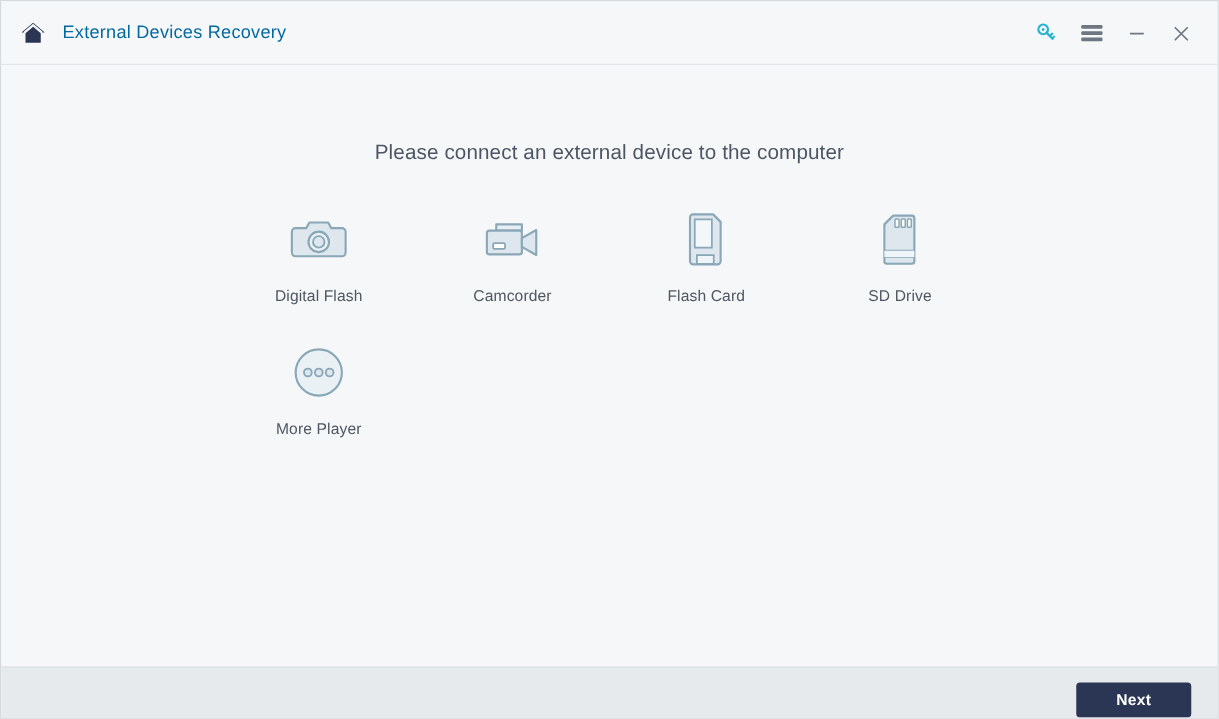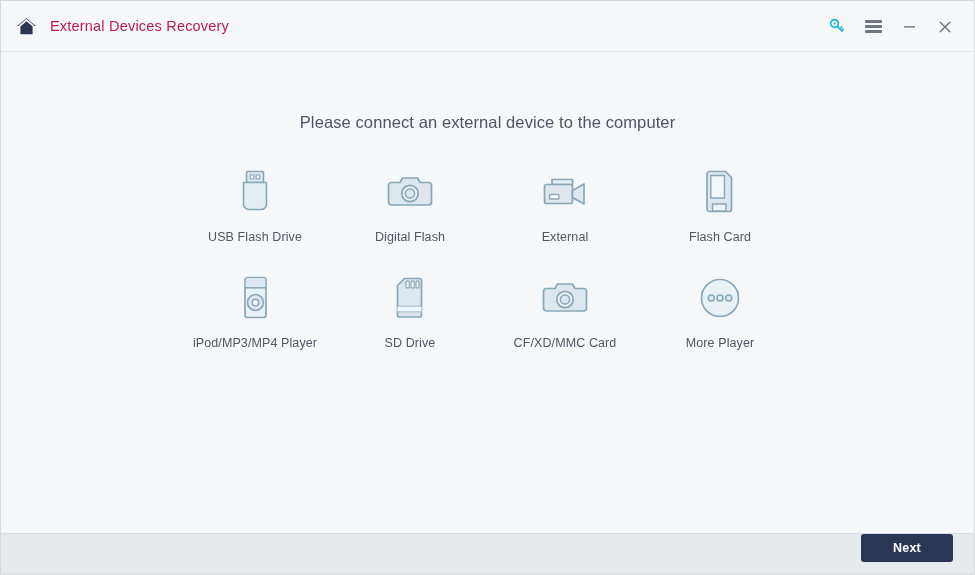--- a/index.html
+++ b/index.html
@@ -43,21 +43,21 @@
     width: 22px;
     height: 22px;
     display: flex;
     align-items: center;
     justify-content: center;
     margin-right: 13px;
     cursor: pointer;
   }
   .title-text {
     font-size: 14.5px;
-    color: #be185d;
+    color: #0369a1;
     letter-spacing: .2px;
     white-space: nowrap;
   }
   .titlebar-right {
     position: absolute;
     right: 0;
     top: 0;
     height: 51px;
     display: flex;
     align-items: center;
@@ -133,21 +133,21 @@
     letter-spacing: .1px;
   }
 
   
   .footer {
     flex: 0 0 41px;
     height: 41px;
     background: #e7eaed;
     border-top: 1px solid #d8dde1;
     display: flex;
-    align-items: flex-start;
+    align-items: flex-end;
     justify-content: flex-end;
     padding-right: 21px;
     box-sizing: border-box;
   }
   .next-button {
     width: 92px;
     height: 28px;
     background: #2b3654;
     color: #ffffff;
     font-size: 12.5px;
@@ -211,31 +211,20 @@
 
     </div>
   </div>
 
   <div class="content">
 
     <div class="headline">Please connect an external device to the computer</div>
 
     <div class="device-grid">
 
-      <div class="device-item">
-        <div class="device-icon">
-          <svg width="44" height="48" viewBox="0 0 44 48" aria-hidden="true">
-            <rect x="13.5" y="3.5" width="17" height="11" rx="1" fill="#dde7ed" stroke="#8aa7b8" stroke-width="1.6"></rect>
-            <rect x="17.3" y="7.0" width="3.6" height="3.8" fill="#ffffff" stroke="#8aa7b8" stroke-width="1.1"></rect>
-            <rect x="23.1" y="7.0" width="3.6" height="3.8" fill="#ffffff" stroke="#8aa7b8" stroke-width="1.1"></rect>
-            <path d="M10.5 14.5 H33.5 V36 a5.5 5.5 0 0 1 -5.5 5.5 H16 a5.5 5.5 0 0 1 -5.5 -5.5 Z" fill="#e5eef3" stroke="#8aa7b8" stroke-width="1.6" stroke-linejoin="round"></path>
-          </svg>
-        </div>
-        <div class="device-label">USB Flash Drive</div>
-      </div>
 
       <div class="device-item">
         <div class="device-icon">
           <svg width="50" height="42" viewBox="0 0 50 42" aria-hidden="true">
             <path d="M6.5 11.5 H15 l2.5 -4.5 H32.5 l2.5 4.5 H43.5 a3 3 0 0 1 3 3 V31 a3 3 0 0 1 -3 3 H6.5 a3 3 0 0 1 -3 -3 V14.5 a3 3 0 0 1 3 -3 Z" fill="#dde7ed" stroke="#8aa7b8" stroke-width="1.7" stroke-linejoin="round"></path>
             <circle cx="25" cy="22.5" r="8.2" fill="#e9f1f5" stroke="#8aa7b8" stroke-width="1.7"></circle>
             <circle cx="25" cy="22.5" r="4.6" fill="#dde7ed" stroke="#8aa7b8" stroke-width="1.5"></circle>
           </svg>
         </div>
         <div class="device-label">Digital Flash</div>
@@ -243,71 +232,49 @@
 
       <div class="device-item">
         <div class="device-icon">
           <svg width="52" height="42" viewBox="0 0 52 42" aria-hidden="true">
             <path d="M13 8.5 H33.5 V13.5 H13 Z" fill="#e7eff4" stroke="#8aa7b8" stroke-width="1.7" stroke-linejoin="round"></path>
             <rect x="5.5" y="13.5" width="28" height="19" rx="2" fill="#dde7ed" stroke="#8aa7b8" stroke-width="1.7"></rect>
             <rect x="10.5" y="23.5" width="9.5" height="4.5" rx="0.8" fill="#ffffff" stroke="#8aa7b8" stroke-width="1.4"></rect>
             <path d="M33.5 19.5 L45 13 V33 L33.5 26.5 Z" fill="#dde7ed" stroke="#8aa7b8" stroke-width="1.7" stroke-linejoin="round"></path>
           </svg>
         </div>
-        <div class="device-label">External</div>
+        <div class="device-label">Camcorder</div>
       </div>
 
       <div class="device-item">
         <div class="device-icon">
           <svg width="40" height="48" viewBox="0 0 40 48" aria-hidden="true">
             <path d="M9.5 3.5 H25.5 L31.5 9.5 V41 a2.5 2.5 0 0 1 -2.5 2.5 H9.5 a2.5 2.5 0 0 1 -2.5 -2.5 V6 a2.5 2.5 0 0 1 2.5 -2.5 Z" fill="#dde7ed" stroke="#8aa7b8" stroke-width="1.7" stroke-linejoin="round"></path>
             <path d="M10.8 7.5 H24.5 V30 H10.8 Z" fill="#f2f7f9" stroke="#8aa7b8" stroke-width="1.4"></path>
             <path d="M12.5 36 H26 V43 H12.5 Z" fill="#eef4f7" stroke="#8aa7b8" stroke-width="1.4"></path>
           </svg>
         </div>
         <div class="device-label">Flash Card</div>
       </div>
 
-      <div class="device-item">
-        <div class="device-icon">
-          <svg width="38" height="48" viewBox="0 0 38 48" aria-hidden="true">
-            <rect x="9" y="3.5" width="21" height="40" rx="2.5" fill="#e9f1f5" stroke="#8aa7b8" stroke-width="1.7"></rect>
-            <path d="M9 13.8 H30" stroke="#8aa7b8" stroke-width="1.5"></path>
-            <path d="M9.8 4.3 H29.2 V13.0 H9.8 Z" fill="#dde7ed"></path>
-            <circle cx="19.5" cy="28.5" r="8.0" fill="#dde7ed" stroke="#8aa7b8" stroke-width="1.6"></circle>
-            <circle cx="19.5" cy="28.5" r="3.3" fill="#f2f7f9" stroke="#8aa7b8" stroke-width="1.5"></circle>
-          </svg>
-        </div>
-        <div class="device-label">iPod/MP3/MP4 Player</div>
-      </div>
 
       <div class="device-item">
         <div class="device-icon">
           <svg width="40" height="46" viewBox="0 0 40 46" aria-hidden="true">
             <path d="M14.5 3.5 H29.5 a2 2 0 0 1 2 2 V40 a2 2 0 0 1 -2 2 H9.5 a2 2 0 0 1 -2 -2 V10.5 Z" fill="#dde7ed" stroke="#8aa7b8" stroke-width="1.7" stroke-linejoin="round"></path>
             <rect x="16.0" y="6.2" width="3.2" height="6.6" rx="0.6" fill="#ffffff" stroke="#8aa7b8" stroke-width="1.2"></rect>
             <rect x="21.0" y="6.2" width="3.2" height="6.6" rx="0.6" fill="#ffffff" stroke="#8aa7b8" stroke-width="1.2"></rect>
             <rect x="26.0" y="6.2" width="3.0" height="6.6" rx="0.6" fill="#ffffff" stroke="#8aa7b8" stroke-width="1.2"></rect>
             <path d="M7.5 31.5 H31.5 M7.5 36.5 H31.5" stroke="#8aa7b8" stroke-width="1.5"></path>
             <path d="M7.5 31.5 H31.5 V36.5 H7.5 Z" fill="#eff5f8" stroke="none"></path>
           </svg>
         </div>
         <div class="device-label">SD Drive</div>
       </div>
 
-      <div class="device-item">
-        <div class="device-icon">
-          <svg width="50" height="42" viewBox="0 0 50 42" aria-hidden="true">
-            <path d="M6.5 11.5 H15 l2.5 -4.5 H32.5 l2.5 4.5 H43.5 a3 3 0 0 1 3 3 V31 a3 3 0 0 1 -3 3 H6.5 a3 3 0 0 1 -3 -3 V14.5 a3 3 0 0 1 3 -3 Z" fill="#dde7ed" stroke="#8aa7b8" stroke-width="1.7" stroke-linejoin="round"></path>
-            <circle cx="25" cy="22.5" r="8.2" fill="#e9f1f5" stroke="#8aa7b8" stroke-width="1.7"></circle>
-            <circle cx="25" cy="22.5" r="4.6" fill="#dde7ed" stroke="#8aa7b8" stroke-width="1.5"></circle>
-          </svg>
-        </div>
-        <div class="device-label">CF/XD/MMC Card</div>
-      </div>
 
       <div class="device-item">
         <div class="device-icon">
           <svg width="46" height="46" viewBox="0 0 46 46" aria-hidden="true">
             <circle cx="23" cy="23" r="18.5" fill="#e9f1f5" stroke="#8aa7b8" stroke-width="1.7"></circle>
             <circle cx="14.3" cy="23" r="3.1" fill="#dde7ed" stroke="#8aa7b8" stroke-width="1.5"></circle>
             <circle cx="23" cy="23" r="3.1" fill="#dde7ed" stroke="#8aa7b8" stroke-width="1.5"></circle>
             <circle cx="31.7" cy="23" r="3.1" fill="#dde7ed" stroke="#8aa7b8" stroke-width="1.5"></circle>
           </svg>
         </div>

